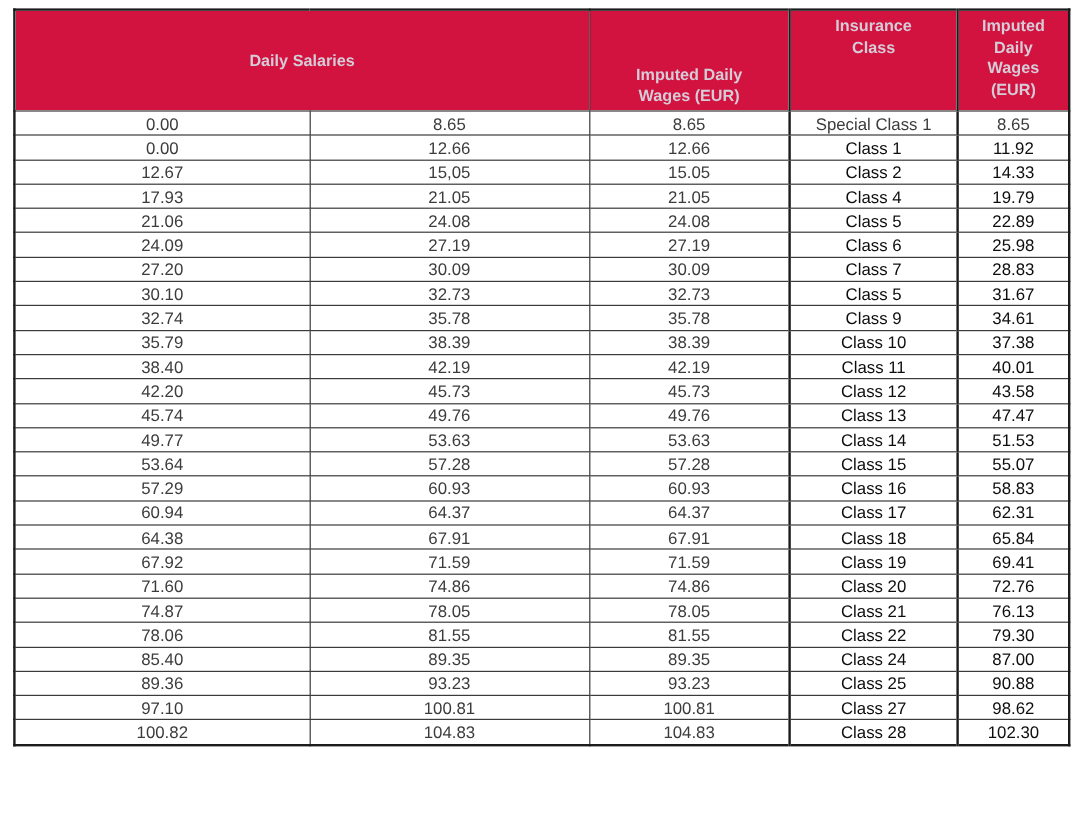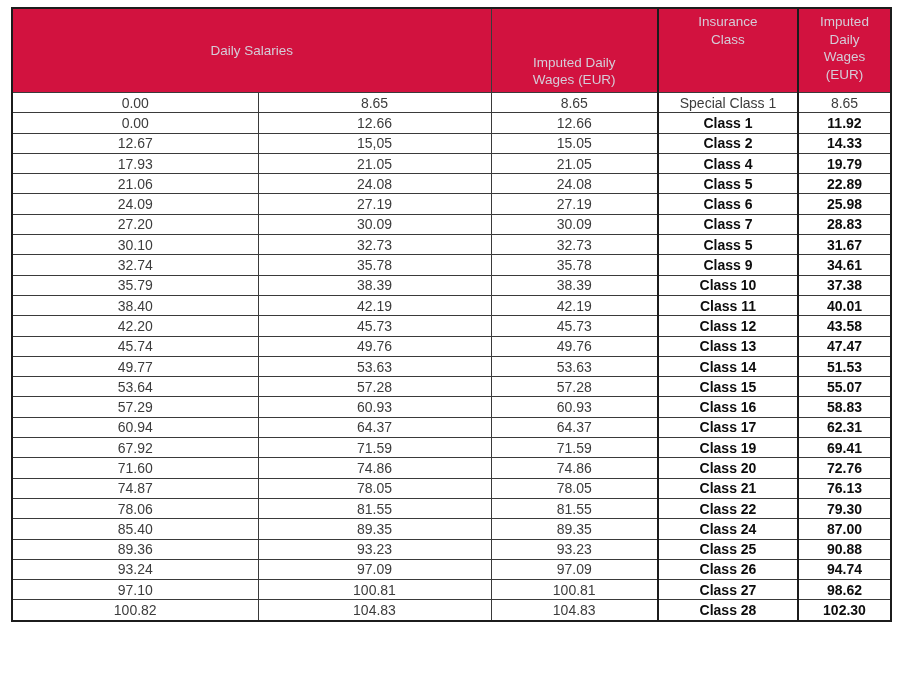--- a/index.html
+++ b/index.html
@@ -35,40 +35,40 @@
   }
   
   table.wage-table th:nth-last-child(2),
   table.wage-table td:nth-child(4) {
     border-left: 2px solid #1c1c1c;
     border-right: 2px solid #1c1c1c;
   }
   thead th {
     background: var(--header-bg, #D2123F);
     color: var(--header-text, #D5CCD8);
-    font-weight: normal;
+    font-weight: bold;
     font-size: 13.5px;
     line-height: 1.3;
     height: 79px;
     white-space: pre-line;
     border-bottom: 2px solid #1c1c1c;
   }
   thead th.v-middle { vertical-align: middle; text-align: center; }
   thead th.v-bottom { vertical-align: bottom; padding-bottom: 3px; }
   thead th.v-top    { vertical-align: top; padding-top: 4px; }
   tbody td {
     height: 19.3px;
     font-size: 14px;
     line-height: 1;
     color: #3c3c3c;
     background: #ffffff;
   }
   tbody td:nth-child(4),
   tbody td:nth-child(5) {
-    font-weight: bold;
+    font-weight: normal;
     color: #0d0d0d;
   }
   tbody tr.special td:nth-child(4),
   tbody tr.special td:nth-child(5) {
     font-weight: normal;
     color: #3c3c3c;
   }
 </style>
 </head>
 <body>
@@ -209,20 +209,27 @@
           <td>58.83</td>
         </tr>
         <tr>
           <td>60.94</td>
           <td>64.37</td>
           <td>64.37</td>
           <td>Class 17</td>
           <td>62.31</td>
         </tr>
         <tr>
+          <td>64.38</td>
+          <td>67.91</td>
+          <td>67.91</td>
+          <td>Class 18</td>
+          <td>65.84</td>
+        </tr>
+        <tr>
           <td>67.92</td>
           <td>71.59</td>
           <td>71.59</td>
           <td>Class 19</td>
           <td>69.41</td>
         </tr>
         <tr>
           <td>71.60</td>
           <td>74.86</td>
           <td>74.86</td>
@@ -251,27 +258,20 @@
           <td>87.00</td>
         </tr>
         <tr>
           <td>89.36</td>
           <td>93.23</td>
           <td>93.23</td>
           <td>Class 25</td>
           <td>90.88</td>
         </tr>
         <tr>
-          <td>93.24</td>
-          <td>97.09</td>
-          <td>97.09</td>
-          <td>Class 26</td>
-          <td>94.74</td>
-        </tr>
-        <tr>
           <td>97.10</td>
           <td>100.81</td>
           <td>100.81</td>
           <td>Class 27</td>
           <td>98.62</td>
         </tr>
         <tr>
           <td>100.82</td>
           <td>104.83</td>
           <td>104.83</td>

